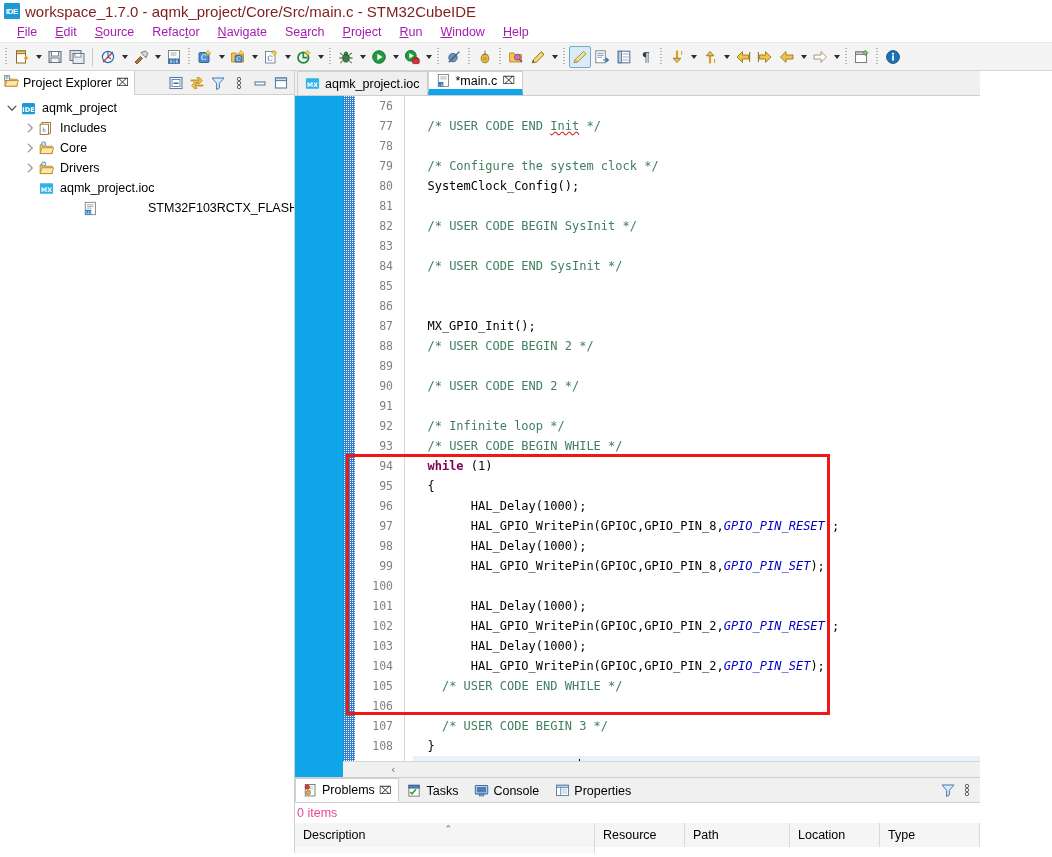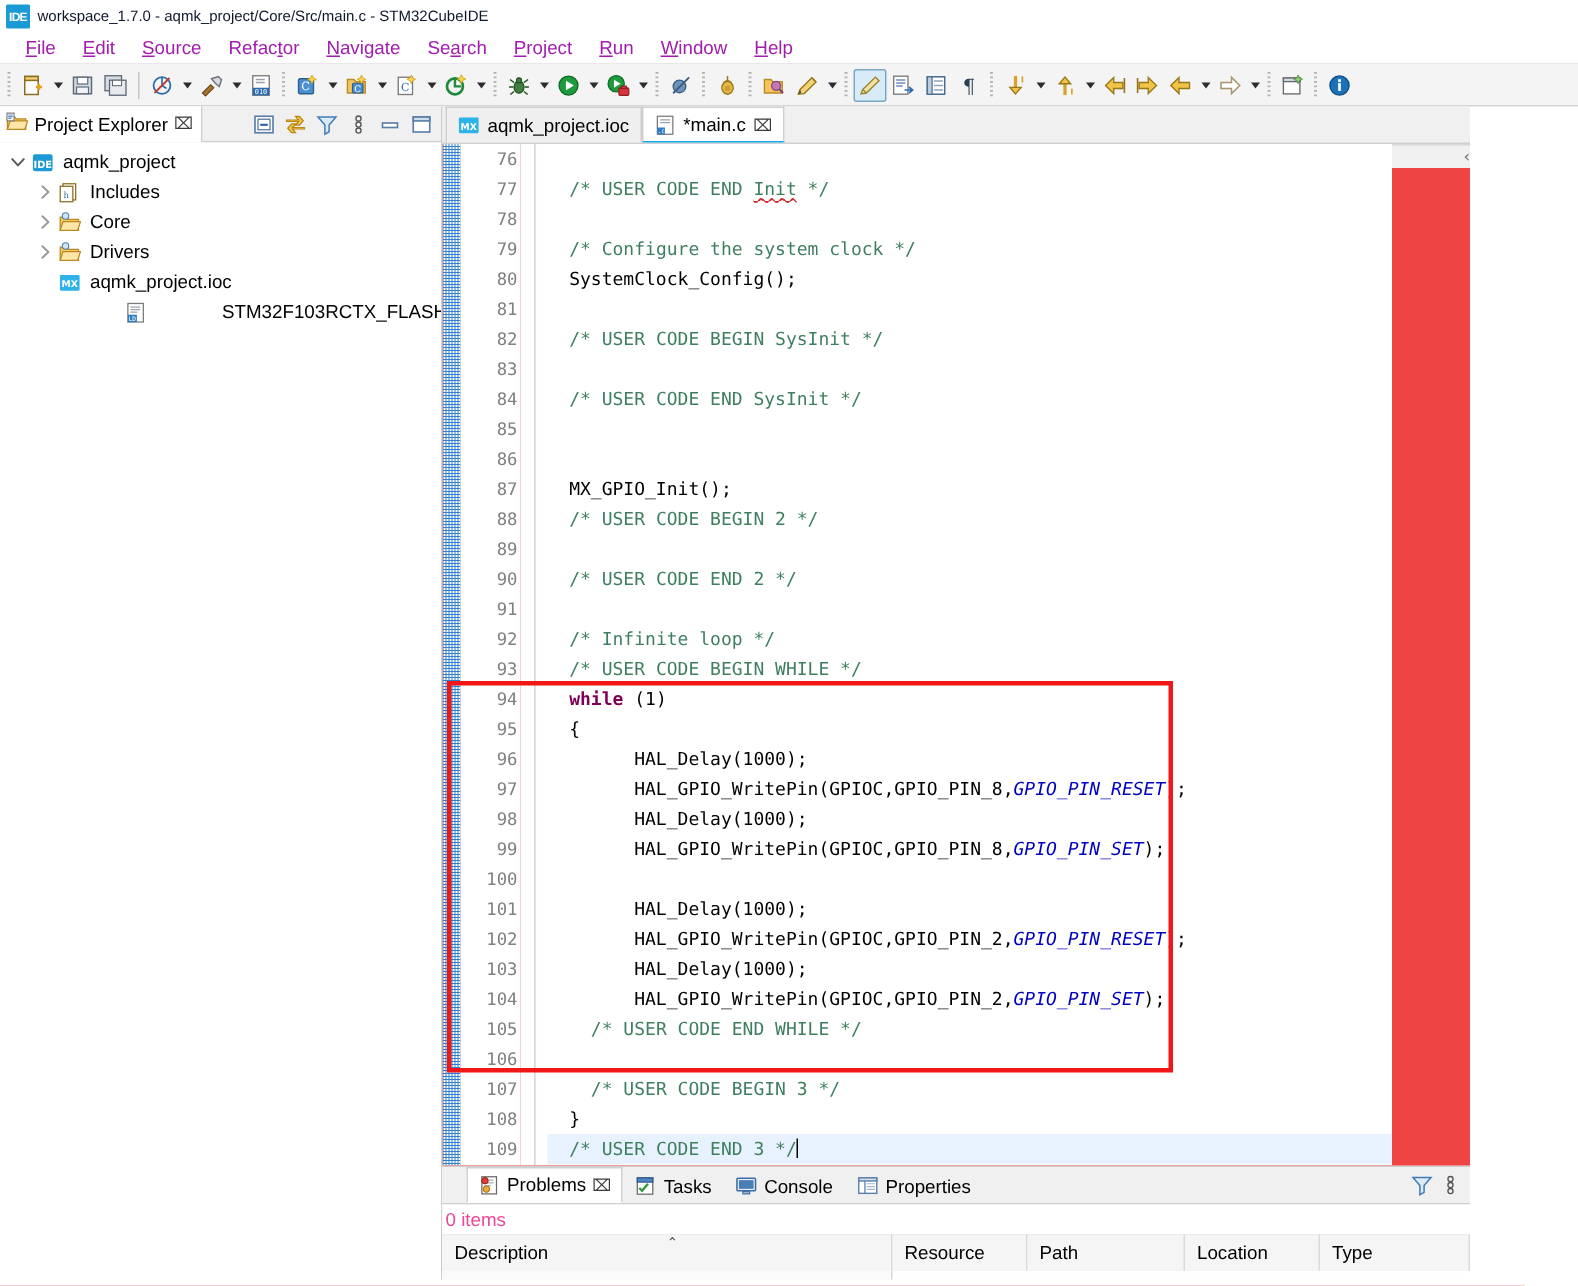--- a/index.html
+++ b/index.html
@@ -25,22 +25,22 @@
     width: 16px; height: 16px;
     background: #1c9ad6;
     color: #fff;
     font-size: 8px; font-weight: bold;
     display: flex; align-items: center; justify-content: center;
     border-radius: 1px;
     margin-right: 5px;
     letter-spacing: -0.5px;
   }
   #titlebar .title-text {
-    font-size: 10px;
-    color: #0f172a;
+    font-size: 15px;
+    color: #7f1d1d;
     white-space: nowrap;
   }
 
   
   #menubar {
     height: 21px;
     display: flex;
     align-items: center;
     padding-left: 8px;
     background: #ffffff;
@@ -203,30 +203,31 @@
     display: flex; align-items: center;
     padding: 0 7px;
     gap: 5px;
     font-size: 12.5px;
     border: 1px solid #cfcfcf;
     border-bottom: none;
     background: #f0f0f0;
     cursor: default;
   }
   .ed-tab.inactive { background: #efefef; }
-  .ed-tab.active { background: #ffffff; border-bottom: 1px solid #0ea5e9; }
+  .ed-tab.active { background: #ffffff; border-bottom: 6px solid #0ea5e9; }
 
   
   #editor-wrap {
     flex: 1 1 auto;
     display: flex;
-    flex-direction: row;
-    background: #ef4444;
+    flex-direction: column;
+    background: #0ea5e9;
     position: relative;
     overflow: hidden;
+    padding-left: 48px;
   }
   #editor-body {
     flex: 1 1 auto;
     display: flex;
     position: relative;
     overflow: hidden;
   }
   #change-bar {
     width: 12px;
     flex: 0 0 12px;
@@ -326,21 +327,21 @@
     display: flex;
     flex-direction: column;
     background: #ffffff;
     border-top: 1px solid #cfcfcf;
   }
   #bp-tabrow {
     height: 25px;
     display: flex;
     background: #f0f0f0;
     border-bottom: 1px solid #cfcfcf;
-    padding-left: 16px;
+    padding-left: 0;
   }
   .bp-tab {
     height: 24px;
     display: flex; align-items: center;
     padding: 0 7px;
     gap: 4px;
     font-size: 12.5px;
     cursor: default;
     border: 1px solid transparent;
     border-bottom: none;

